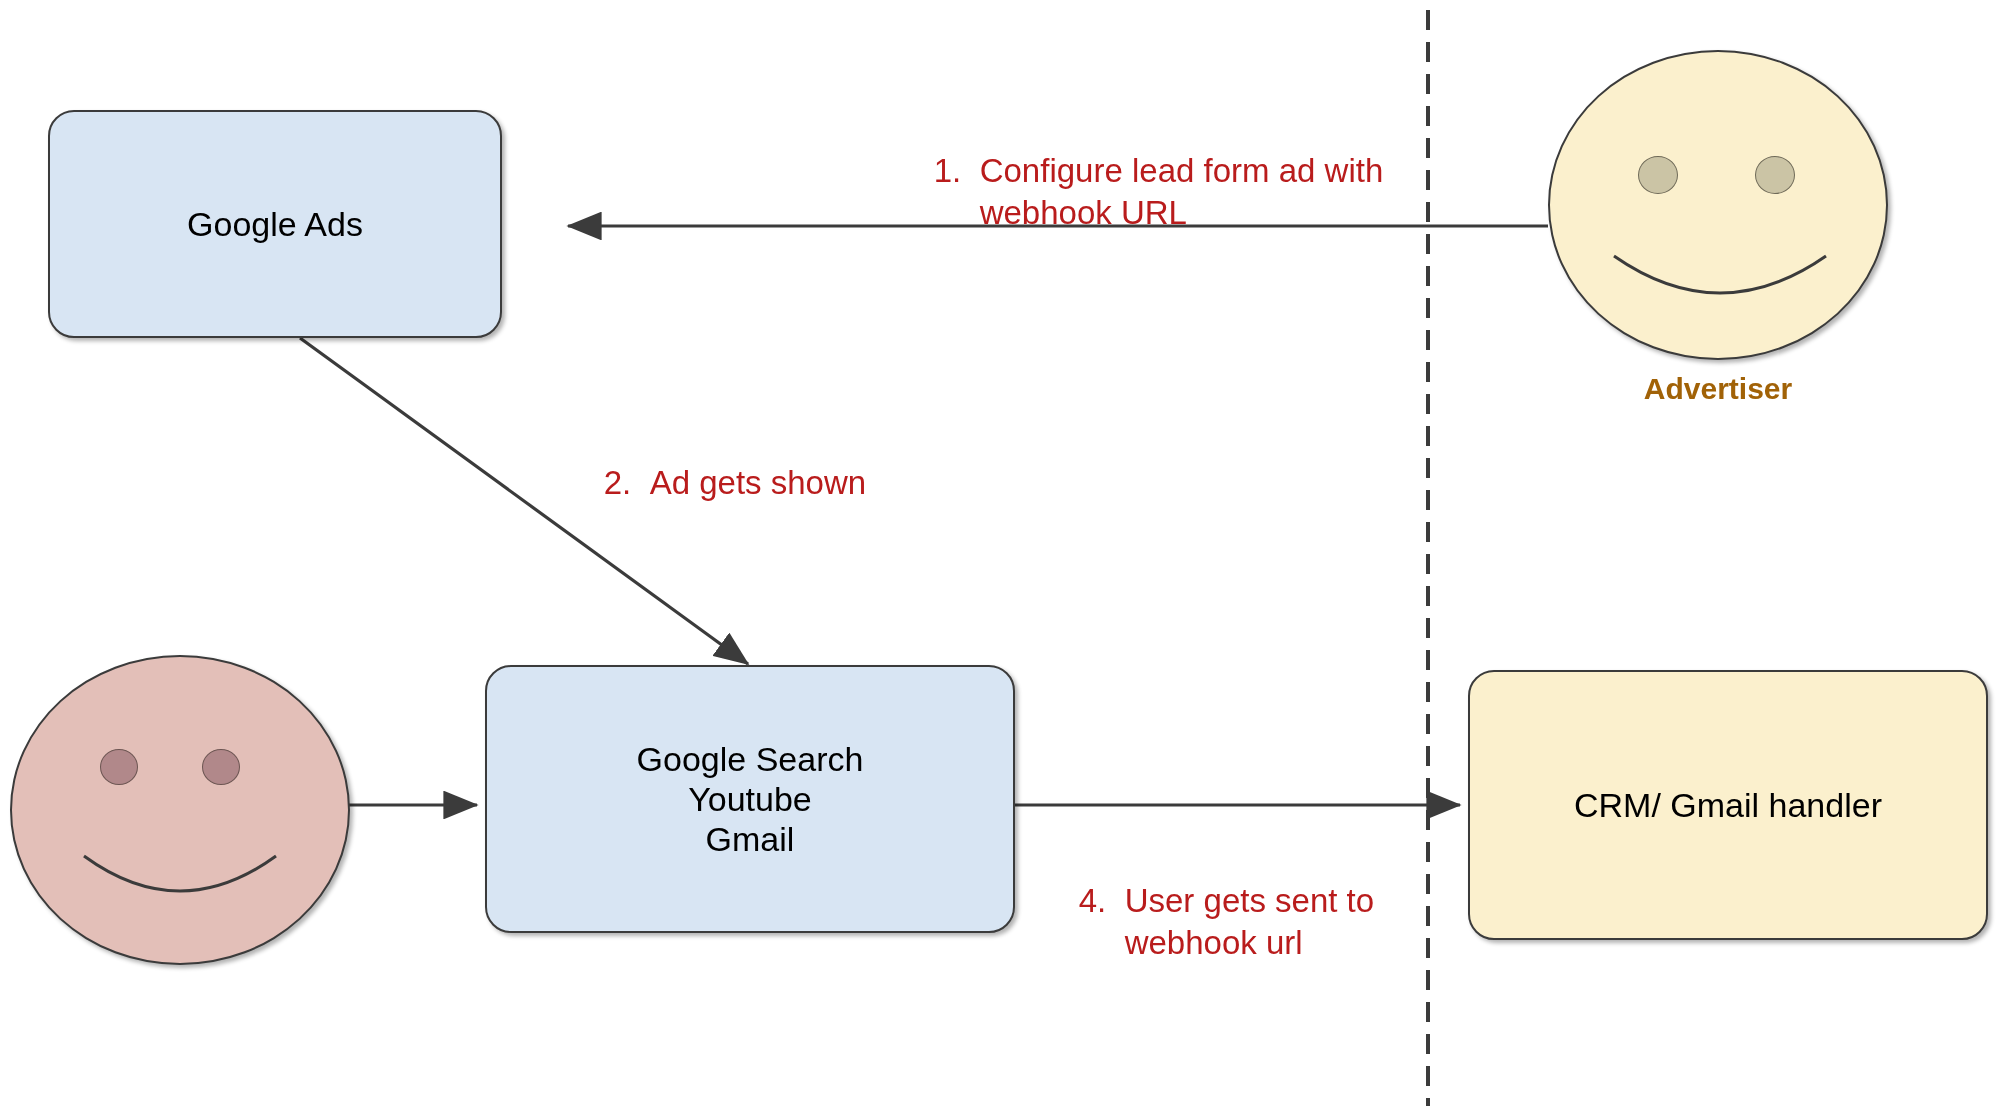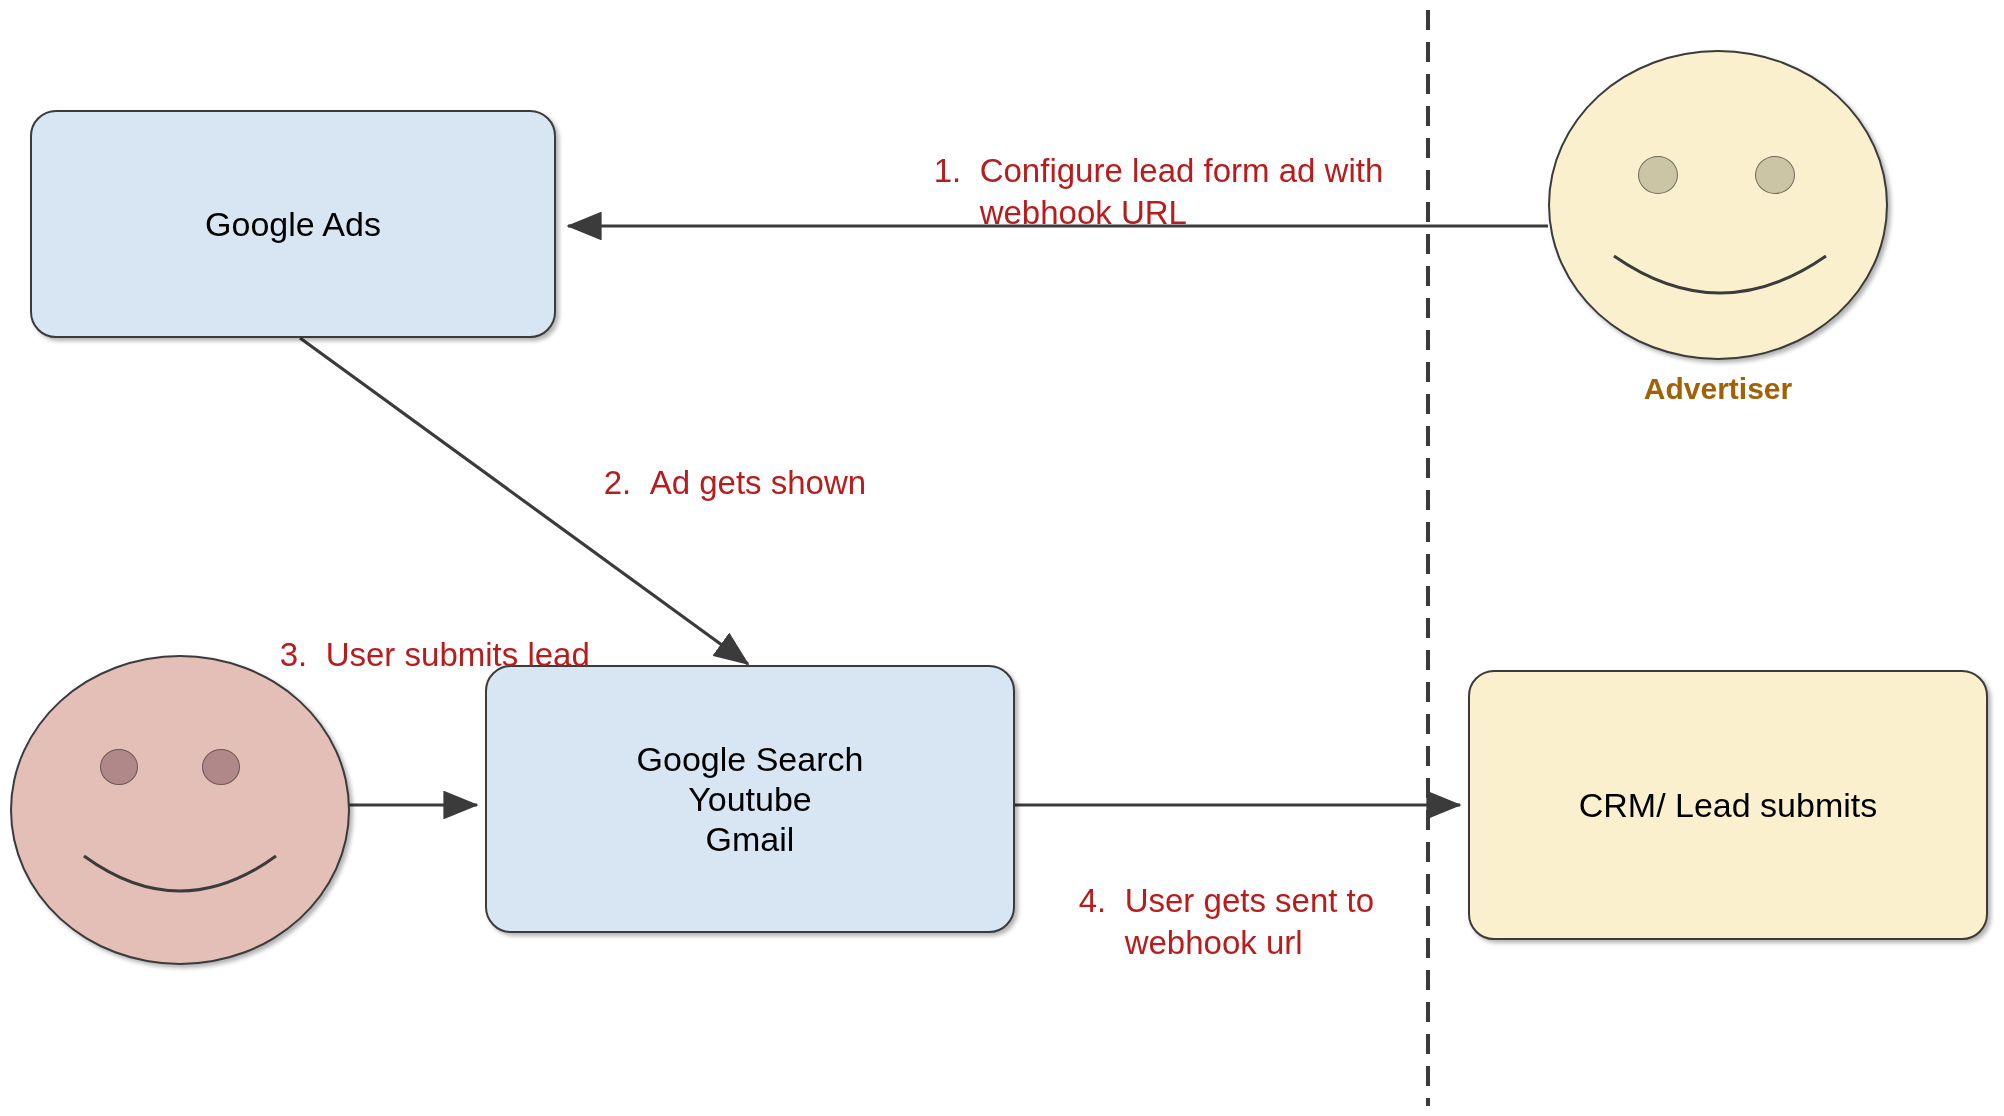--- a/index.html
+++ b/index.html
@@ -39,21 +39,21 @@
     text-align: center;
     box-shadow: 3px 3px 4px rgba(0,0,0,0.30);
     font-size: 34px;
     line-height: 1.18;
     color: #000;
   }
   .fill-blue   { background: #d8e5f3; }
   .fill-cream  { background: #fbf0cd; }
 
   #node-google-ads {
-    left: 30px;  top: 110px;  width: 526px;  height: 228px; align-items: center;
+    left: 48px;  top: 110px;  width: 454px;  height: 228px; align-items: center;
   }
   #node-google-properties {
     left: 485px; top: 665px;  width: 530px;  height: 268px;
   }
   #node-crm {
     left: 1468px; top: 670px; width: 520px;  height: 270px;
   }
 
   .node-label-lines {
     white-space: pre-line;
@@ -154,21 +154,21 @@
     <span class="node-label-lines">Google Ads</span>
   </div>
 
   <div class="node-box fill-blue" id="node-google-properties">
     <span class="node-label-lines">Google Search
 Youtube
 Gmail</span>
   </div>
 
   <div class="node-box fill-cream" id="node-crm">
-    <span class="node-label-lines">CRM/ Lead submits</span>
+    <span class="node-label-lines">CRM/ Gmail handler</span>
   </div>
 
   <div class="actor" id="actor-advertiser">
     <div class="actor-face face-advertiser">
       <span class="eye eye-advertiser" style="left:88px; top:104px; width:40px; height:38px;"></span>
       <span class="eye eye-advertiser" style="left:205px; top:104px; width:40px; height:38px;"></span>
       <span class="mouth" style="left:60px; top:200px; width:220px; height:62px;">
         <svg width="220" height="62" viewBox="0 0 220 62" xmlns="http://www.w3.org/2000/svg">
           <path d="M4,4 Q110,78 216,4" fill="none" stroke="#3b3b3b" stroke-width="3"></path>
         </svg>
@@ -191,22 +191,19 @@
 
   <div class="edge-label" id="label-step-1">
     <span class="num">1.</span><span class="txt">Configure lead form ad with
 webhook URL</span>
   </div>
 
   <div class="edge-label" id="label-step-2">
     <span class="num">2.</span><span class="txt">Ad gets shown</span>
   </div>
 
-  <div class="edge-label" id="label-step-3">
-    <span class="num">3.</span><span class="txt">User submits lead</span>
-  </div>
 
   <div class="edge-label" id="label-step-4">
     <span class="num">4.</span><span class="txt">User gets sent to
 webhook url</span>
   </div>
 
 </div>
 
 </body></html>

